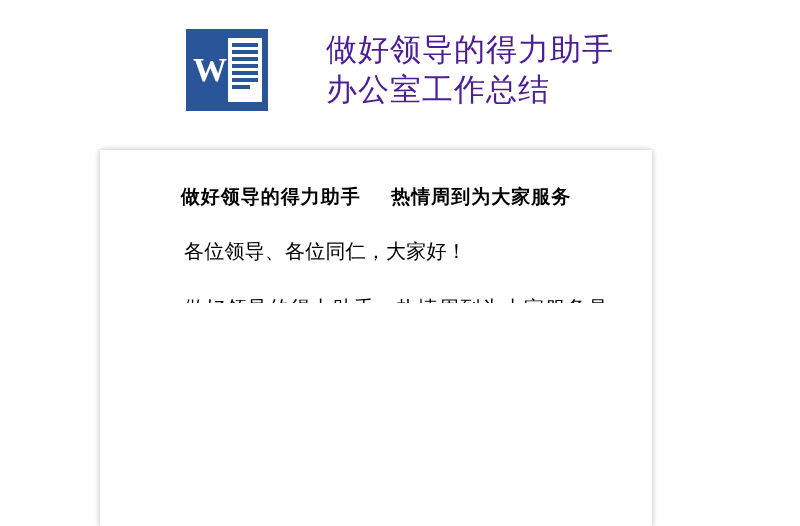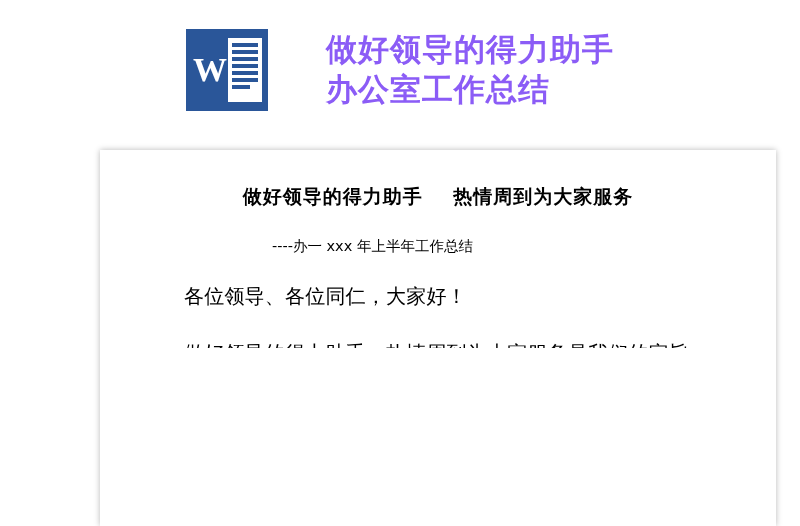--- a/index.html
+++ b/index.html
@@ -71,36 +71,36 @@
   .word-icon .doc i {
     display: block;
     height: 4px;
     margin-bottom: 3px;
     background: #2a5699;
   }
   .word-icon .doc i.short {
     width: 70%;
   }
   .title-block {
-    color: #8b5cf6;
+    color: #4c1d95;
     font-family: "DejaVu Sans", "Liberation Sans", sans-serif;
     font-size: 31px;
-    font-weight: bold;
+    font-weight: normal;
     line-height: 1.28;
     letter-spacing: 1px;
     white-space: pre-line;
     margin-left: 40px;
   }
 
   
   .sheet {
     position: absolute;
     left: 100px;
     top: 150px;
-    width: 676px;
+    width: 552px;
     min-height: 376px;
     background: #ffffff;
     box-shadow: 0 0 6px rgba(0,0,0,0.28);
     box-sizing: border-box;
     padding: 34px 44px 10px 44px;
     overflow: hidden;
   }
   .doc-title {
     text-align: center;
     font-family: "DejaVu Sans", "Liberation Sans", sans-serif;
@@ -155,18 +155,17 @@
             <i class="short"></i>
         </span>
       </div>
       <div class="title-block">做好领导的得力助手
 办公室工作总结</div>
     </div>
   </div>
 
   <div class="sheet">
     <div class="doc-title">做好领导的得力助手    热情周到为大家服务</div>
-    <div class="doc-sub">----办一 xxx 年上半年工作总结</div>
     <p class="doc-p">各位领导、各位同仁，大家好！</p>
     <p class="doc-p clipped">做好领导的得力助手，热情周到为大家服务是我们的宗旨。</p>
   </div>
 
 </div>
 
 </body></html>

